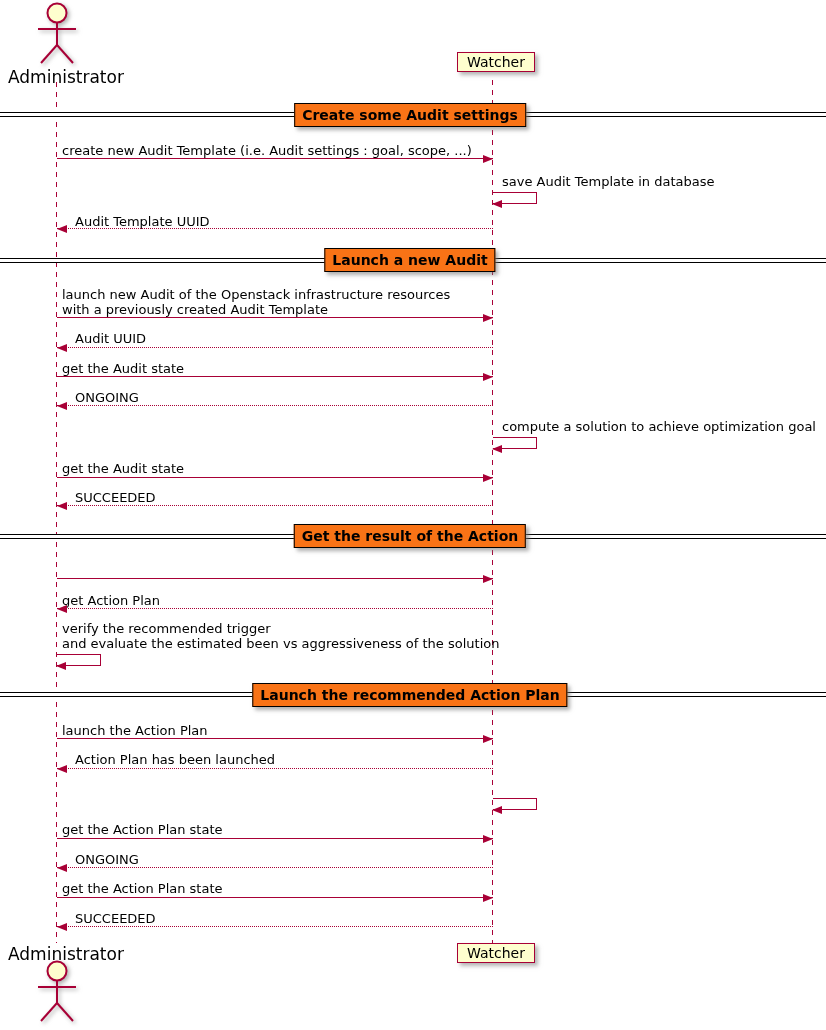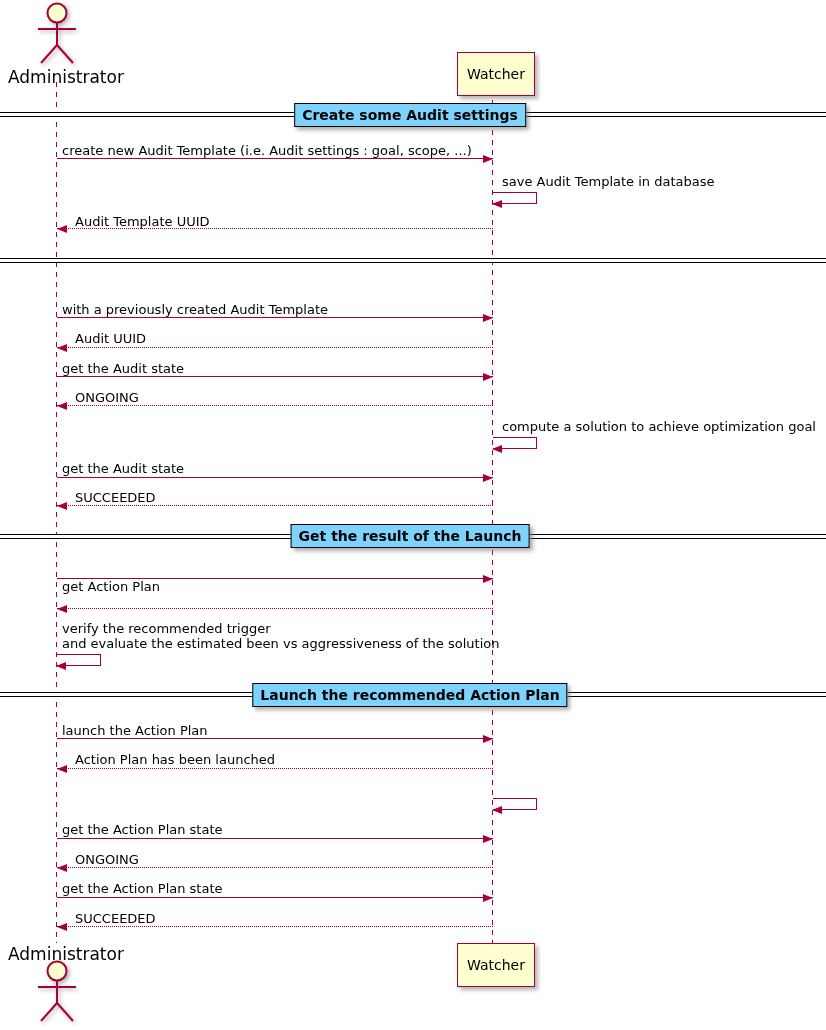--- a/index.html
+++ b/index.html
@@ -6,33 +6,33 @@
   #diagram{position:relative;width:826px;height:1030px;background:#FFFFFF;overflow:hidden;
            font-family:"DejaVu Sans", sans-serif;color:#000;}
 
   
   .lifeline{position:absolute;width:1px;
             background-image:linear-gradient(#A80036 55%, rgba(0,0,0,0) 55%);
             background-size:1px 10px;background-repeat:repeat-y;}
 
   
   .pbox{position:absolute;background:#FEFECE;border:1.5px solid #A80036;
-        padding:12px 9px;font-size:14px;line-height:18px;
+        padding:0 9px;font-size:14px;line-height:18px;
         box-shadow:3px 3px 4px rgba(120,120,120,.55);}
 
   
   .actor{position:absolute;}
   .actor svg{filter:drop-shadow(2.5px 2.5px 2px rgba(120,120,120,.6));}
   .actor-label{position:absolute;font-size:17px;white-space:nowrap;}
 
   
   .divider-lines{position:absolute;left:0;right:0;height:3px;
                  border-top:1.8px solid #000;border-bottom:1.8px solid #000;background:#fff;}
   .divider-box{position:absolute;left:410px;transform:translateX(-50%);
-               background:#7dd3fc;border:1.8px solid #000;padding:3px 7px;
+               background:#f97316;border:1.8px solid #000;padding:3px 7px;
                font-size:14px;font-weight:bold;white-space:nowrap;
                box-shadow:3px 3px 4px rgba(120,120,120,.6);text-align:center;}
 
   
   .mlabel{position:absolute;font-size:13px;line-height:15px;white-space:nowrap;text-align:center;}
 
   
   .arrow{position:absolute;left:57px;width:436px;height:0;}
   .arrow.solid{border-top:1px solid #A80036;}
   .arrow.dotted{border-top:1px dotted #A80036;}
@@ -74,21 +74,23 @@
   <div class="mlabel" style="left:62px;top:143px">create new Audit Template (i.e. Audit settings : goal, scope, ...)</div>
   <div class="arrow solid right" style="top:158px"></div>
 
   <div class="mlabel" style="left:502px;top:174px">save Audit Template in database</div>
   <div class="selfloop" style="left:493px;top:192px"></div>
 
   <div class="mlabel" style="left:75px;top:214px">Audit Template UUID</div>
   <div class="arrow dotted left" style="top:228px"></div>
 
   <div class="divider-lines" style="top:258px"></div>
+  <div class="divider-box" style="top:248px">Launch a new Audit</div>
 
+  <div class="mlabel" style="left:62px;top:287px">launch new Audit of the Openstack infrastructure resources</div>
   <div class="mlabel" style="left:62px;top:302px">with a previously created Audit Template</div>
   <div class="arrow solid right" style="top:317px"></div>
 
   <div class="mlabel" style="left:75px;top:331px">Audit UUID</div>
   <div class="arrow dotted left" style="top:347px"></div>
 
   <div class="mlabel" style="left:62px;top:361px">get the Audit state</div>
   <div class="arrow solid right" style="top:376px"></div>
 
   <div class="mlabel" style="left:75px;top:390px">ONGOING</div>
@@ -97,23 +99,23 @@
   <div class="mlabel" style="left:502px;top:419px">compute a solution to achieve optimization goal</div>
   <div class="selfloop" style="left:493px;top:437px"></div>
 
   <div class="mlabel" style="left:62px;top:461px">get the Audit state</div>
   <div class="arrow solid right" style="top:477px"></div>
 
   <div class="mlabel" style="left:75px;top:490px">SUCCEEDED</div>
   <div class="arrow dotted left" style="top:505px"></div>
 
   <div class="divider-lines" style="top:534px"></div>
-  <div class="divider-box" style="top:524px">Get the result of the Launch</div>
+  <div class="divider-box" style="top:524px">Get the result of the Action</div>
 
-  <div class="mlabel" style="left:62px;top:579px">get Action Plan</div>
+  <div class="mlabel" style="left:62px;top:593px">get Action Plan</div>
   <div class="arrow solid right" style="top:578px"></div>
 
   <div class="arrow dotted left" style="top:608px"></div>
 
   <div class="mlabel" style="left:62px;top:621px">verify the recommended trigger</div>
   <div class="mlabel" style="left:62px;top:636px">and evaluate the estimated been vs aggressiveness of the solution</div>
   <div class="selfloop" style="left:57px;top:654px"></div>
 
   <div class="divider-lines" style="top:692px"></div>
   <div class="divider-box" style="top:683px">Launch the recommended Action Plan</div>

